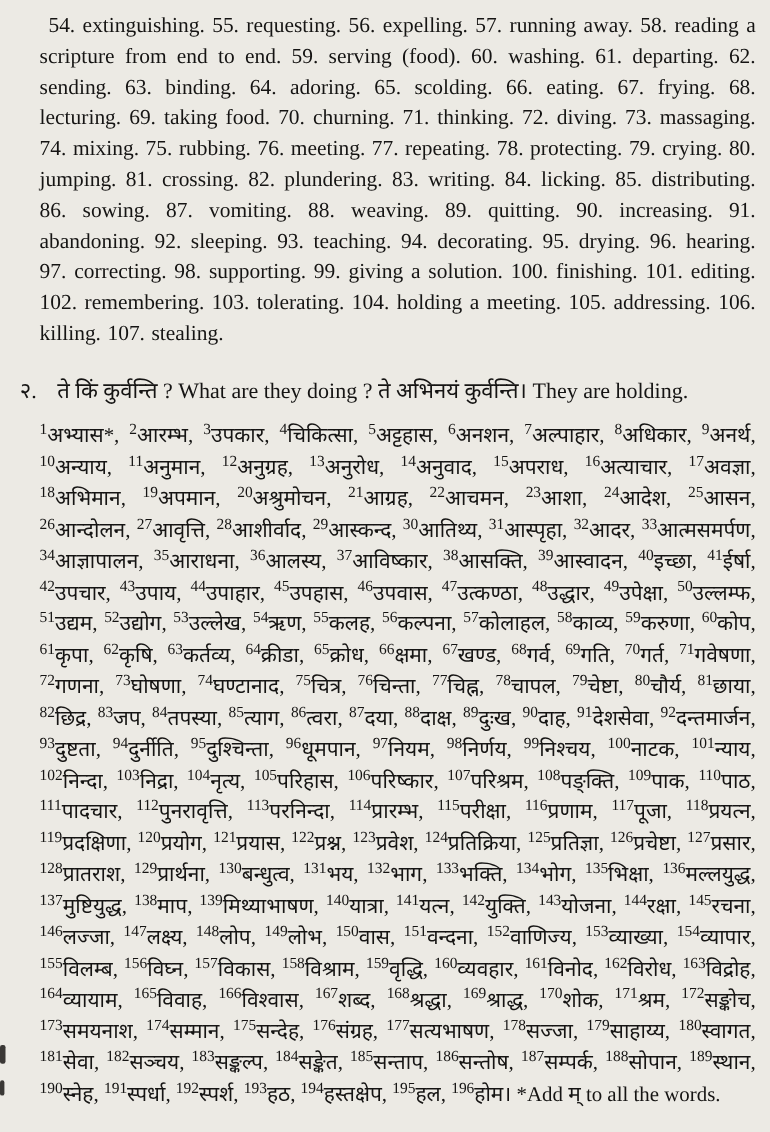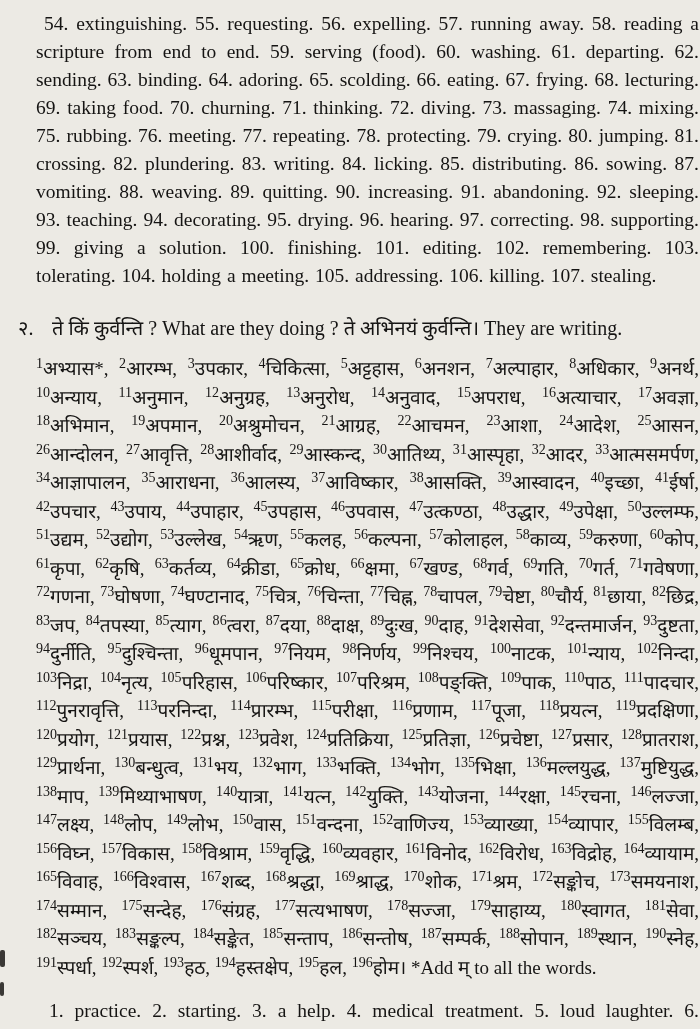--- a/index.html
+++ b/index.html
@@ -1,21 +1,21 @@
 <!DOCTYPE html>
 <html><head>
 <meta charset="utf-8">
 <style>
   html,body{margin:0;padding:0;}
   body{width:700px;height:1029px;background:#eceae4;}
   .page{
     position:relative;
     width:700px;height:1029px;
     box-sizing:border-box;
-    padding:10px 1px 0 36px;
+    padding:10px 13px 0 36px;
     overflow:hidden;
     background:#eceae4;
     color:#151413;
     font-family:"Liberation Serif", serif;
   }
   p{margin:0;}
   .verbs{
     font-size:19.5px;
     line-height:28px;
     text-align:justify;
@@ -64,21 +64,21 @@
 </style>
 </head>
 <body>
 
 <div class="page">
 
   <p class="verbs">54. extinguishing. 55. requesting. 56. expelling. 57. running away. 58. reading a scripture from end to end. 59. serving (food). 60. washing. 61. departing. 62. sending. 63. binding. 64. adoring. 65. scolding. 66. eating. 67. frying. 68. lecturing. 69. taking food. 70. churning. 71. thinking. 72. diving. 73. massaging. 74. mixing. 75. rubbing. 76. meeting. 77. repeating. 78. protecting. 79. crying. 80. jumping. 81. crossing. 82. plundering. 83. writing. 84. licking. 85. distributing. 86. sowing. 87. vomiting. 88. weaving. 89. quitting. 90. increasing. 91. abandoning. 92. sleeping. 93. teaching. 94. decorating. 95. drying. 96. hearing. 97. correcting. 98. supporting. 99. giving a solution. 100. finishing. 101. editing. 102. remembering. 103. tolerating. 104. holding a meeting. 105. addressing. 106. killing. 107. stealing.</p>
 
   <div class="question">
     <span class="qnum">२.</span>
-    <span class="qtext">ते किं कुर्वन्ति ? What are they doing ?  ते अभिनयं कुर्वन्ति। They are writing.</span>
+    <span class="qtext">ते किं कुर्वन्ति ? What are they doing ?  ते अभिनयं कुर्वन्ति। They are holding.</span>
   </div>
 
   <p class="words">
     <span><span><sup>1</sup>अभ्यास*, </span><span><sup>2</sup>आरम्भ, </span><span><sup>3</sup>उपकार, </span><span><sup>4</sup>चिकित्सा, </span><span><sup>5</sup>अट्टहास, </span><span><sup>6</sup>अनशन, </span><span><sup>7</sup>अल्पाहार, </span><span><sup>8</sup>अधिकार, </span><span><sup>9</sup>अनर्थ, </span><span><sup>10</sup>अन्याय, </span><span><sup>11</sup>अनुमान, </span><span><sup>12</sup>अनुग्रह, </span><span><sup>13</sup>अनुरोध, </span><span><sup>14</sup>अनुवाद, </span><span><sup>15</sup>अपराध, </span><span><sup>16</sup>अत्याचार, </span><span><sup>17</sup>अवज्ञा, </span><span><sup>18</sup>अभिमान, </span><span><sup>19</sup>अपमान, </span><span><sup>20</sup>अश्रुमोचन, </span><span><sup>21</sup>आग्रह, </span><span><sup>22</sup>आचमन, </span><span><sup>23</sup>आशा, </span><span><sup>24</sup>आदेश, </span><span><sup>25</sup>आसन, </span><span><sup>26</sup>आन्दोलन, </span><span><sup>27</sup>आवृत्ति, </span><span><sup>28</sup>आशीर्वाद, </span><span><sup>29</sup>आस्कन्द, </span><span><sup>30</sup>आतिथ्य, </span><span><sup>31</sup>आस्पृहा, </span><span><sup>32</sup>आदर, </span><span><sup>33</sup>आत्मसमर्पण, </span><span><sup>34</sup>आज्ञापालन, </span><span><sup>35</sup>आराधना, </span><span><sup>36</sup>आलस्य, </span><span><sup>37</sup>आविष्कार, </span><span><sup>38</sup>आसक्ति, </span><span><sup>39</sup>आस्वादन, </span><span><sup>40</sup>इच्छा, </span><span><sup>41</sup>ईर्षा, </span><span><sup>42</sup>उपचार, </span><span><sup>43</sup>उपाय, </span><span><sup>44</sup>उपाहार, </span><span><sup>45</sup>उपहास, </span><span><sup>46</sup>उपवास, </span><span><sup>47</sup>उत्कण्ठा, </span><span><sup>48</sup>उद्धार, </span><span><sup>49</sup>उपेक्षा, </span><span><sup>50</sup>उल्लम्फ, </span><span><sup>51</sup>उद्यम, </span><span><sup>52</sup>उद्योग, </span><span><sup>53</sup>उल्लेख, </span><span><sup>54</sup>ऋण, </span><span><sup>55</sup>कलह, </span><span><sup>56</sup>कल्पना, </span><span><sup>57</sup>कोलाहल, </span><span><sup>58</sup>काव्य, </span><span><sup>59</sup>करुणा, </span><span><sup>60</sup>कोप, </span><span><sup>61</sup>कृपा, </span><span><sup>62</sup>कृषि, </span><span><sup>63</sup>कर्तव्य, </span><span><sup>64</sup>क्रीडा, </span><span><sup>65</sup>क्रोध, </span><span><sup>66</sup>क्षमा, </span><span><sup>67</sup>खण्ड, </span><span><sup>68</sup>गर्व, </span><span><sup>69</sup>गति, </span><span><sup>70</sup>गर्त, </span><span><sup>71</sup>गवेषणा, </span><span><sup>72</sup>गणना, </span><span><sup>73</sup>घोषणा, </span><span><sup>74</sup>घण्टानाद, </span><span><sup>75</sup>चित्र, </span><span><sup>76</sup>चिन्ता, </span><span><sup>77</sup>चिह्न, </span><span><sup>78</sup>चापल, </span><span><sup>79</sup>चेष्टा, </span><span><sup>80</sup>चौर्य, </span><span><sup>81</sup>छाया, </span><span><sup>82</sup>छिद्र, </span><span><sup>83</sup>जप, </span><span><sup>84</sup>तपस्या, </span><span><sup>85</sup>त्याग, </span><span><sup>86</sup>त्वरा, </span><span><sup>87</sup>दया, </span><span><sup>88</sup>दाक्ष, </span><span><sup>89</sup>दुःख, </span><span><sup>90</sup>दाह, </span><span><sup>91</sup>देशसेवा, </span><span><sup>92</sup>दन्तमार्जन, </span><span><sup>93</sup>दुष्टता, </span><span><sup>94</sup>दुर्नीति, </span><span><sup>95</sup>दुश्चिन्ता, </span><span><sup>96</sup>धूमपान, </span><span><sup>97</sup>नियम, </span><span><sup>98</sup>निर्णय, </span><span><sup>99</sup>निश्चय, </span><span><sup>100</sup>नाटक, </span><span><sup>101</sup>न्याय, </span><span><sup>102</sup>निन्दा, </span><span><sup>103</sup>निद्रा, </span><span><sup>104</sup>नृत्य, </span><span><sup>105</sup>परिहास, </span><span><sup>106</sup>परिष्कार, </span><span><sup>107</sup>परिश्रम, </span><span><sup>108</sup>पङ्क्ति, </span><span><sup>109</sup>पाक, </span><span><sup>110</sup>पाठ, </span><span><sup>111</sup>पादचार, </span><span><sup>112</sup>पुनरावृत्ति, </span><span><sup>113</sup>परनिन्दा, </span><span><sup>114</sup>प्रारम्भ, </span><span><sup>115</sup>परीक्षा, </span><span><sup>116</sup>प्रणाम, </span><span><sup>117</sup>पूजा, </span><span><sup>118</sup>प्रयत्न, </span><span><sup>119</sup>प्रदक्षिणा, </span><span><sup>120</sup>प्रयोग, </span><span><sup>121</sup>प्रयास, </span><span><sup>122</sup>प्रश्न, </span><span><sup>123</sup>प्रवेश, </span><span><sup>124</sup>प्रतिक्रिया, </span><span><sup>125</sup>प्रतिज्ञा, </span><span><sup>126</sup>प्रचेष्टा, </span><span><sup>127</sup>प्रसार, </span><span><sup>128</sup>प्रातराश, </span><span><sup>129</sup>प्रार्थना, </span><span><sup>130</sup>बन्धुत्व, </span><span><sup>131</sup>भय, </span><span><sup>132</sup>भाग, </span><span><sup>133</sup>भक्ति, </span><span><sup>134</sup>भोग, </span><span><sup>135</sup>भिक्षा, </span><span><sup>136</sup>मल्लयुद्ध, </span><span><sup>137</sup>मुष्टियुद्ध, </span><span><sup>138</sup>माप, </span><span><sup>139</sup>मिथ्याभाषण, </span><span><sup>140</sup>यात्रा, </span><span><sup>141</sup>यत्न, </span><span><sup>142</sup>युक्ति, </span><span><sup>143</sup>योजना, </span><span><sup>144</sup>रक्षा, </span><span><sup>145</sup>रचना, </span><span><sup>146</sup>लज्जा, </span><span><sup>147</sup>लक्ष्य, </span><span><sup>148</sup>लोप, </span><span><sup>149</sup>लोभ, </span><span><sup>150</sup>वास, </span><span><sup>151</sup>वन्दना, </span><span><sup>152</sup>वाणिज्य, </span><span><sup>153</sup>व्याख्या, </span><span><sup>154</sup>व्यापार, </span><span><sup>155</sup>विलम्ब, </span><span><sup>156</sup>विघ्न, </span><span><sup>157</sup>विकास, </span><span><sup>158</sup>विश्राम, </span><span><sup>159</sup>वृद्धि, </span><span><sup>160</sup>व्यवहार, </span><span><sup>161</sup>विनोद, </span><span><sup>162</sup>विरोध, </span><span><sup>163</sup>विद्रोह, </span><span><sup>164</sup>व्यायाम, </span><span><sup>165</sup>विवाह, </span><span><sup>166</sup>विश्वास, </span><span><sup>167</sup>शब्द, </span><span><sup>168</sup>श्रद्धा, </span><span><sup>169</sup>श्राद्ध, </span><span><sup>170</sup>शोक, </span><span><sup>171</sup>श्रम, </span><span><sup>172</sup>सङ्कोच, </span><span><sup>173</sup>समयनाश, </span><span><sup>174</sup>सम्मान, </span><span><sup>175</sup>सन्देह, </span><span><sup>176</sup>संग्रह, </span><span><sup>177</sup>सत्यभाषण, </span><span><sup>178</sup>सज्जा, </span><span><sup>179</sup>साहाय्य, </span><span><sup>180</sup>स्वागत, </span><span><sup>181</sup>सेवा, </span><span><sup>182</sup>सञ्चय, </span><span><sup>183</sup>सङ्कल्प, </span><span><sup>184</sup>सङ्केत, </span><span><sup>185</sup>सन्ताप, </span><span><sup>186</sup>सन्तोष, </span><span><sup>187</sup>सम्पर्क, </span><span><sup>188</sup>सोपान, </span><span><sup>189</sup>स्थान, </span><span><sup>190</sup>स्नेह, </span><span><sup>191</sup>स्पर्धा, </span><span><sup>192</sup>स्पर्श, </span><span><sup>193</sup>हठ, </span><span><sup>194</sup>हस्तक्षेप, </span><span><sup>195</sup>हल, </span><span><sup>196</sup>होम। </span></span><b class="footnote">*Add म् to all the words.</b>
   </p>
 
   <p class="trans">1. practice. 2. starting. 3. a help. 4. medical treatment. 5. loud laughter. 6. hunger strike. 7. light refreshment. 8. take possession. 9. doing wrong, giving wrong</p>
 
   <div class="artifact a1"></div>
   <div class="artifact a2"></div>

